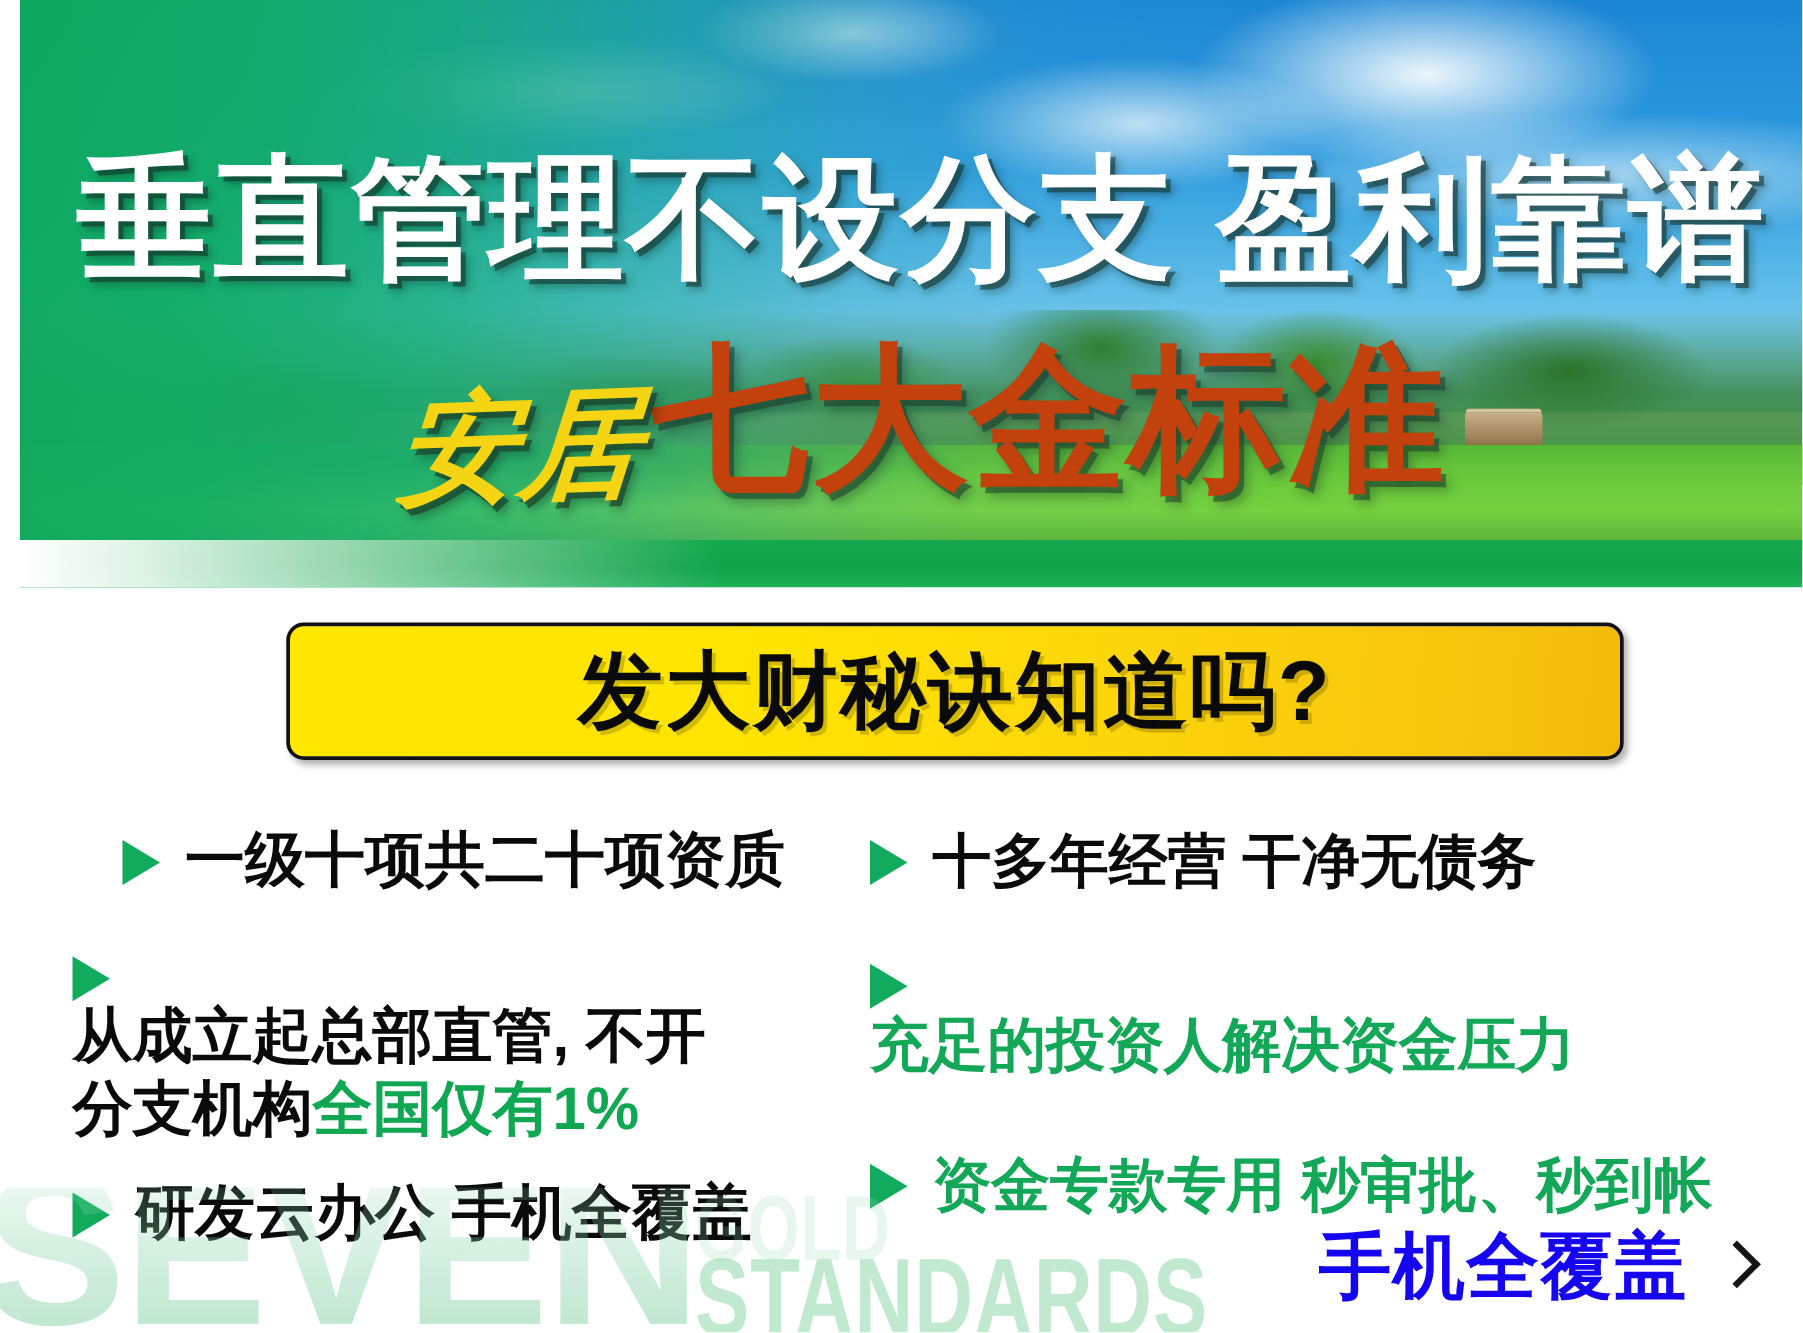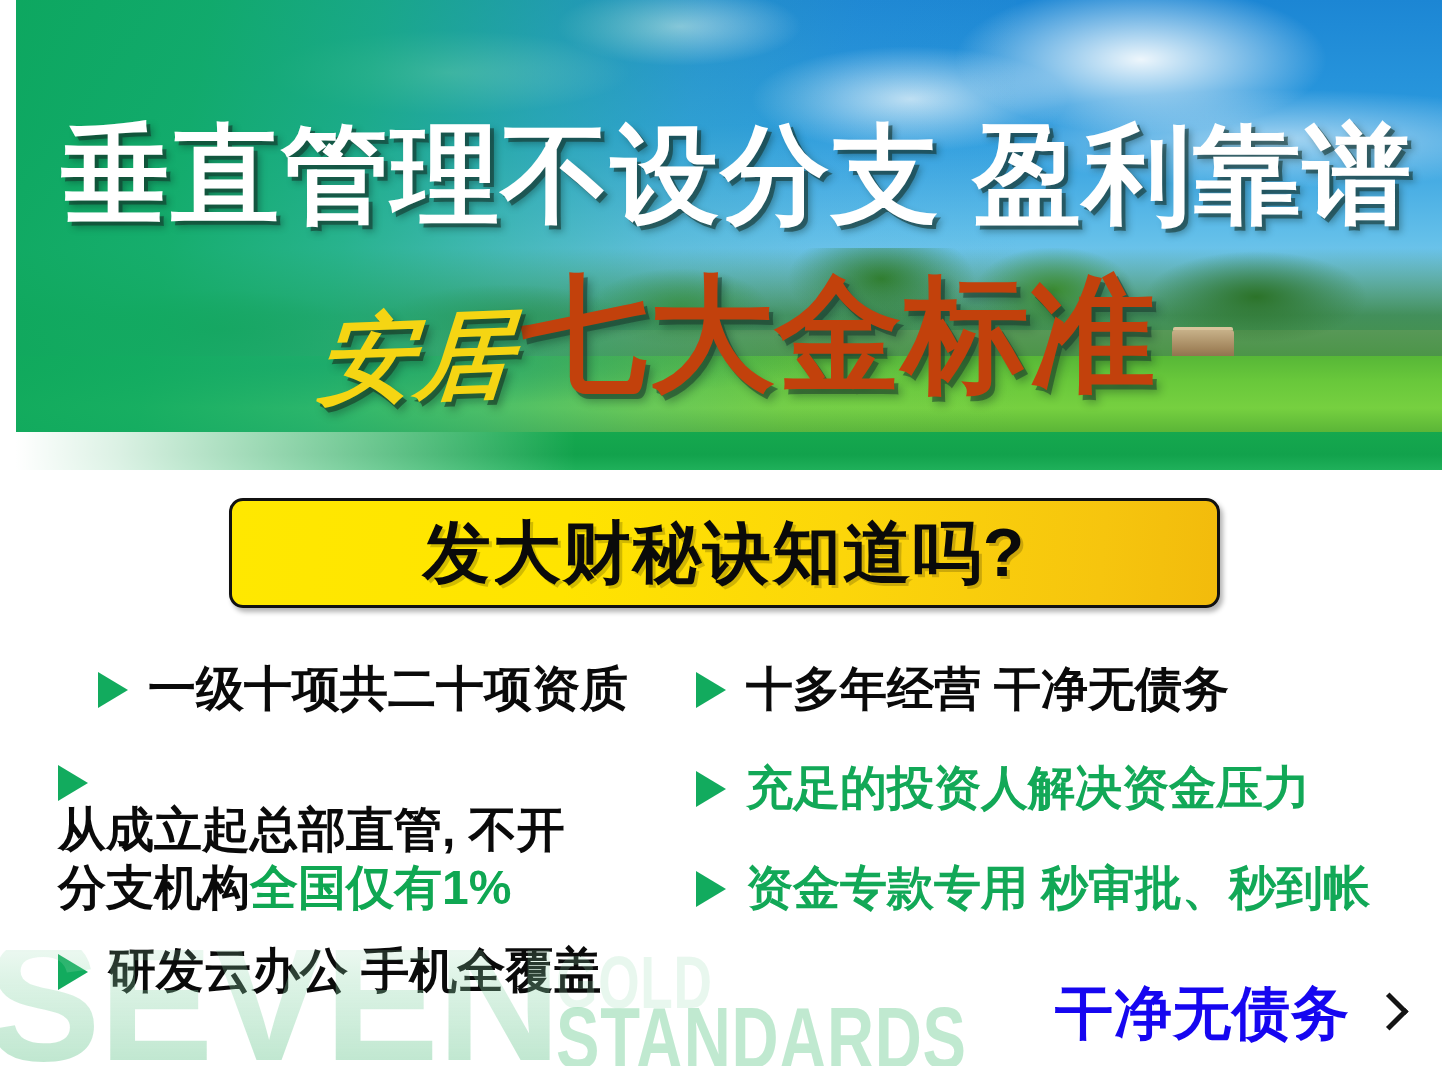--- a/index.html
+++ b/index.html
@@ -141,21 +141,21 @@
     letter-spacing: 1px;
     text-shadow:
        4px 5px 0 rgba(25,55,45,0.52),
        7px 8px 9px rgba(10,35,28,0.32);
   }
 
   
   .yellow-banner {
     position: absolute;
     left: 229px; top: 498px;
-    width: 991px; height: 110px;
+    width: 1070px; height: 110px;
     border: 3px solid #111111;
     border-radius: 14px;
     background: linear-gradient(95deg, #ffe800 0%, #ffe400 34%, #fcd60a 62%, #f6c50e 88%, #f2bb0c 100%);
     box-shadow: 3px 4px 5px rgba(0,0,0,0.30);
     display: flex;
     align-items: center;
     justify-content: center;
     box-sizing: border-box;
   }
   .yellow-banner-text {
@@ -204,21 +204,21 @@
     white-space: nowrap;
   }
   .feature-text.green { color: #12a857; }
   .hl-green { color: #0fa752; }
   .feature-line2 { display: block; }
 
   
   .col-left .fi-1 { margin-bottom: 34px; padding-left: 40px; }
   .col-left .fi-2 { margin-bottom: 24px; flex-direction: column; }
   .col-right .fi-1 { margin-bottom: 42px; text-align: right; }
-  .col-right .fi-2 { margin-bottom: 42px; }
+  .col-right .fi-2 { margin-bottom: 54px; flex-direction: column; }
   .col-right .feature-text { font-size: 47px; }
 
   
   .watermark {
     position: absolute;
     left: 0; top: 950px;
     width: 1402px; height: 116px;
     overflow: hidden;
     pointer-events: none;
   }
@@ -355,17 +355,17 @@
     </div>
   </div>
 
   <div class="watermark">
     <div class="wm-seven">SEVEN</div>
     <div class="wm-gold">GOLD</div>
     <div class="wm-standards">STANDARDS</div>
   </div>
 
   <div class="cta">
-    <span class="cta-text">干净无债务</span>
+    <span class="cta-text">手机全覆盖</span>
     <span class="cta-chevron"></span>
   </div>
 
 </div>
 
 </body></html>

